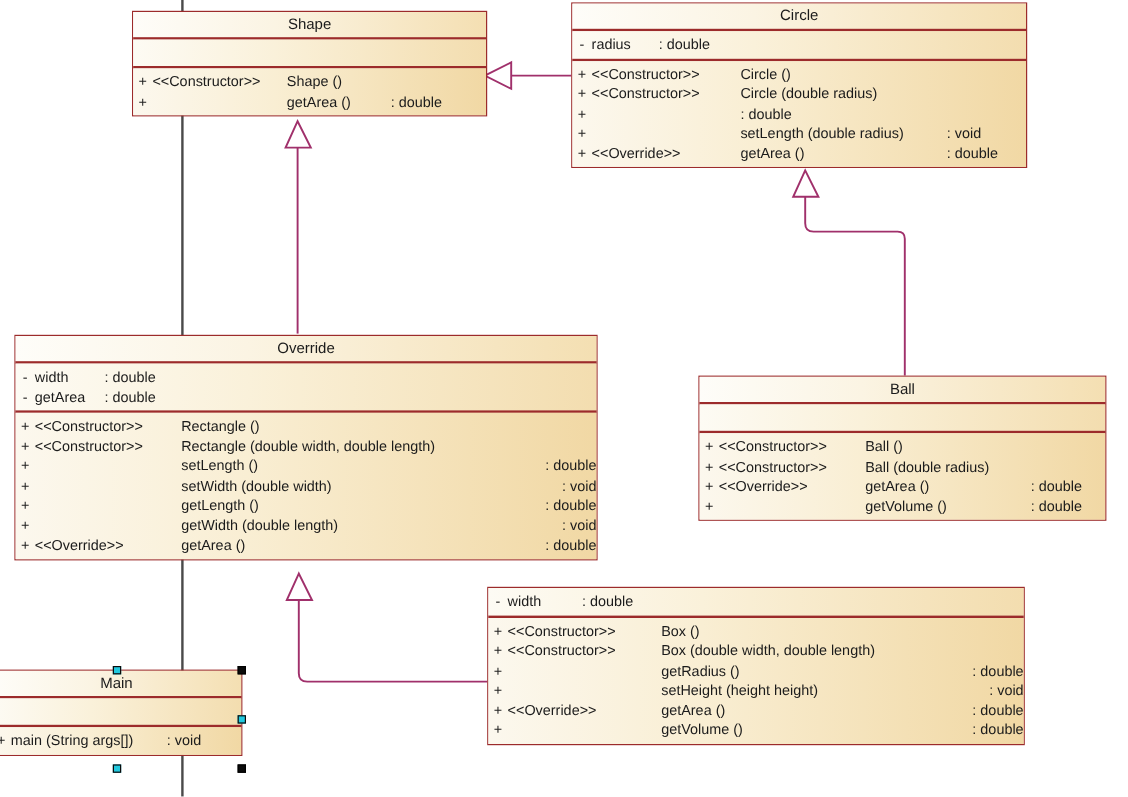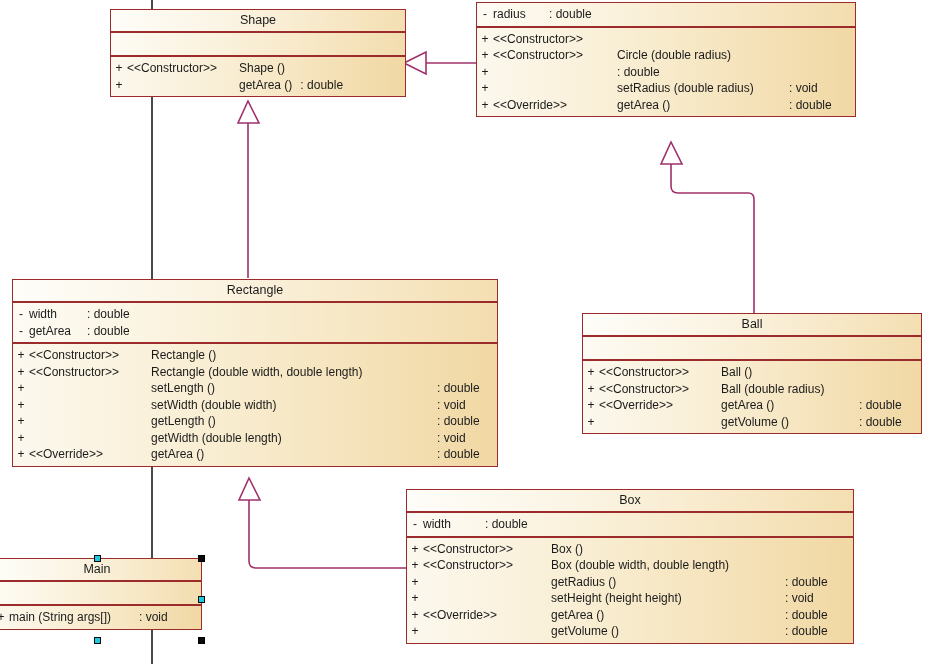--- a/index.html
+++ b/index.html
@@ -78,21 +78,21 @@
     flex: 0 0 16px;
   }
   .m-stereo {
     flex: 0 0 auto;
   }
   .m-name {
     flex: 0 0 auto;
   }
   .m-type {
     flex: 0 0 auto;
-    text-align: left;
+    text-align: right;
   }
   .m-spacer {
     flex: 1 1 auto;
   }
 
   
   .handle {
     position: absolute;
     width: 7px;
     height: 7px;
@@ -151,61 +151,63 @@
         <span class="m-vis">+</span>
         <span class="m-stereo" style="width:112px"></span>
         <span class="m-name">getArea ()</span>
         <span class="m-spacer" style="flex:0 0 8px"></span>
         <span class="m-type" style="width:68px">: double</span>
       </div>
     </div>
   </div>
 
   <div class="uml-class" style="left:476px; top:2px; width:380px;">
+    <div class="uml-title">Circle</div>
     <div class="uml-attrs">
       <div class="member">
         <span class="m-vis">-</span>
         <span class="m-name" style="width:56px">radius</span>
         <span class="m-type">: double</span>
       </div>
     </div>
     <div class="uml-ops">
       <div class="member">
         <span class="m-vis">+</span>
         <span class="m-stereo" style="width:124px">&lt;&lt;Constructor&gt;&gt;</span>
+        <span class="m-name" style="width:172px">Circle ()</span>
         <span class="m-type"></span>
       </div>
       <div class="member">
         <span class="m-vis">+</span>
         <span class="m-stereo" style="width:124px">&lt;&lt;Constructor&gt;&gt;</span>
         <span class="m-name" style="width:172px">Circle (double radius)</span>
         <span class="m-type"></span>
       </div>
       <div class="member">
         <span class="m-vis">+</span>
         <span class="m-stereo" style="width:124px"></span>
         <span class="m-type">: double</span>
       </div>
       <div class="member">
         <span class="m-vis">+</span>
         <span class="m-stereo" style="width:124px"></span>
-        <span class="m-name" style="width:172px">setRadius (double radius)</span>
+        <span class="m-name" style="width:172px">setLength (double radius)</span>
         <span class="m-type">: void</span>
       </div>
       <div class="member">
         <span class="m-vis">+</span>
         <span class="m-stereo" style="width:124px">&lt;&lt;Override&gt;&gt;</span>
         <span class="m-name" style="width:172px">getArea ()</span>
         <span class="m-type">: double</span>
       </div>
     </div>
   </div>
 
   <div class="uml-class" style="left:12px; top:279px; width:486px;">
-    <div class="uml-title">Rectangle</div>
+    <div class="uml-title">Override</div>
     <div class="uml-attrs">
       <div class="member">
         <span class="m-vis">-</span>
         <span class="m-name" style="width:58px">width</span>
         <span class="m-type">: double</span>
       </div>
       <div class="member">
         <span class="m-vis">-</span>
         <span class="m-name" style="width:58px">getArea</span>
         <span class="m-type">: double</span>
@@ -289,21 +291,20 @@
       <div class="member">
         <span class="m-vis">+</span>
         <span class="m-stereo" style="width:122px"></span>
         <span class="m-name" style="width:138px">getVolume ()</span>
         <span class="m-type">: double</span>
       </div>
     </div>
   </div>
 
   <div class="uml-class" style="left:406px; top:489px; width:448px;">
-    <div class="uml-title">Box</div>
     <div class="uml-attrs">
       <div class="member">
         <span class="m-vis">-</span>
         <span class="m-name" style="width:62px">width</span>
         <span class="m-type">: double</span>
       </div>
     </div>
     <div class="uml-ops">
       <div class="member">
         <span class="m-vis">+</span>

